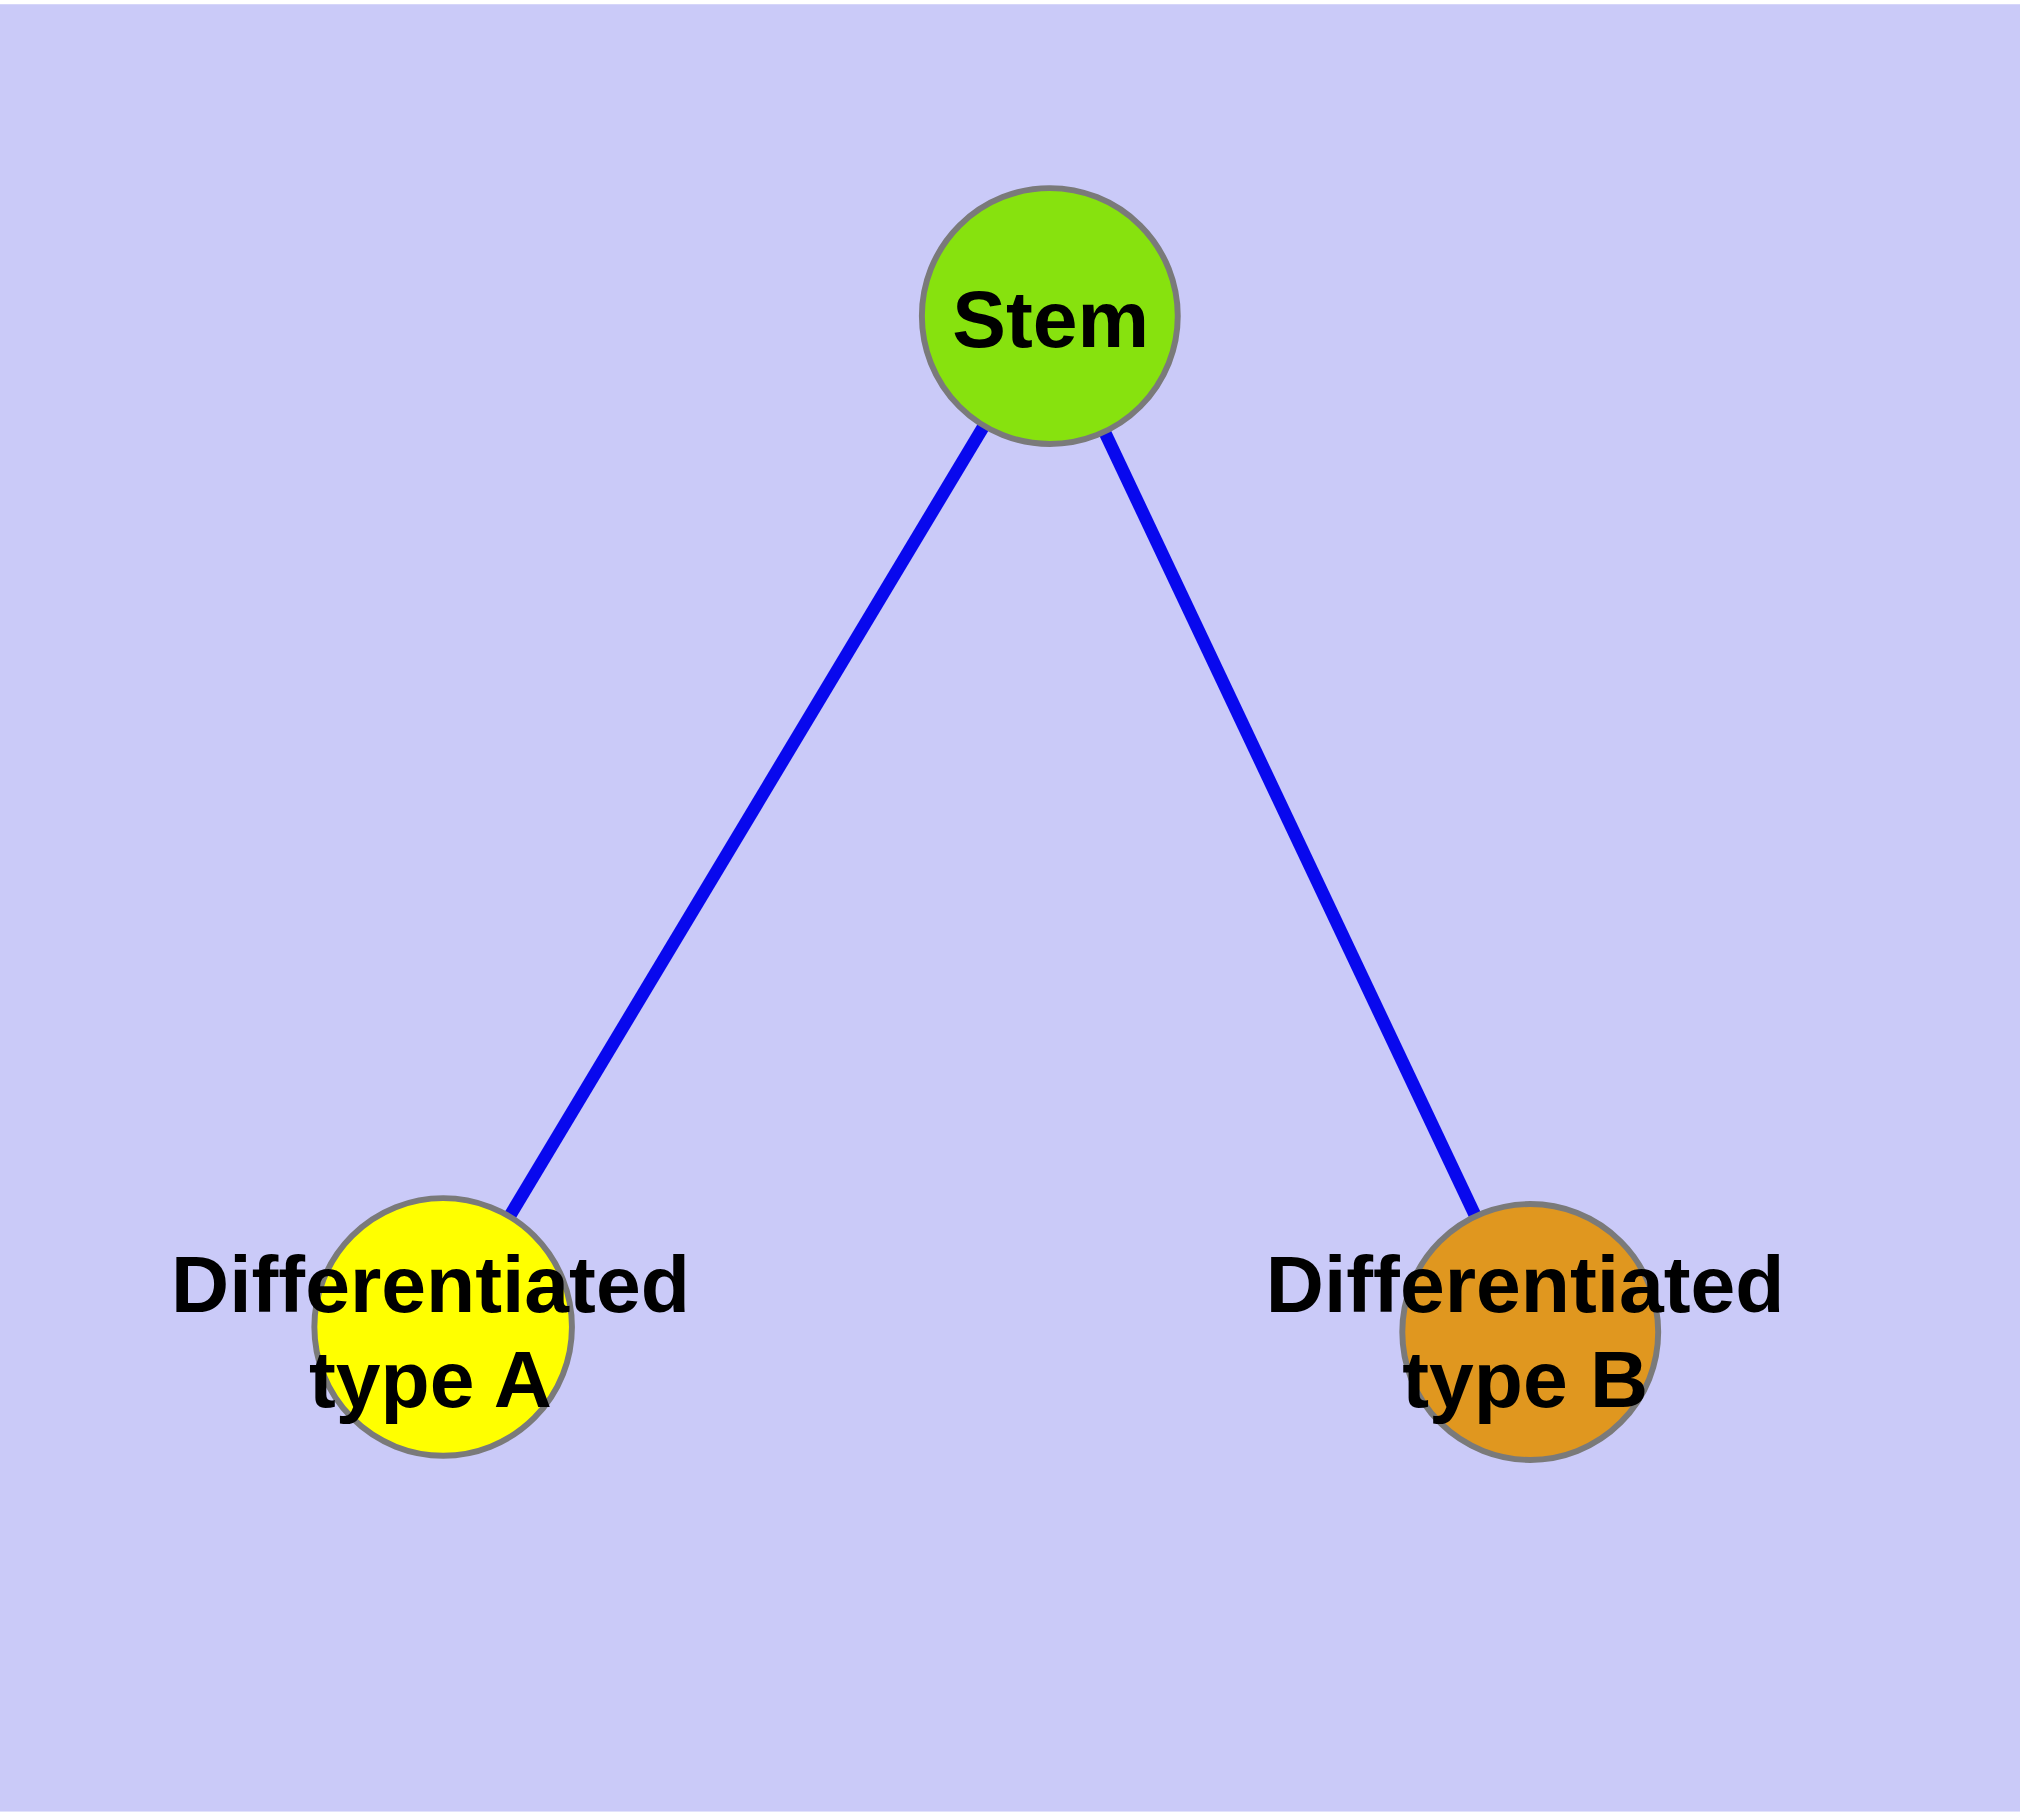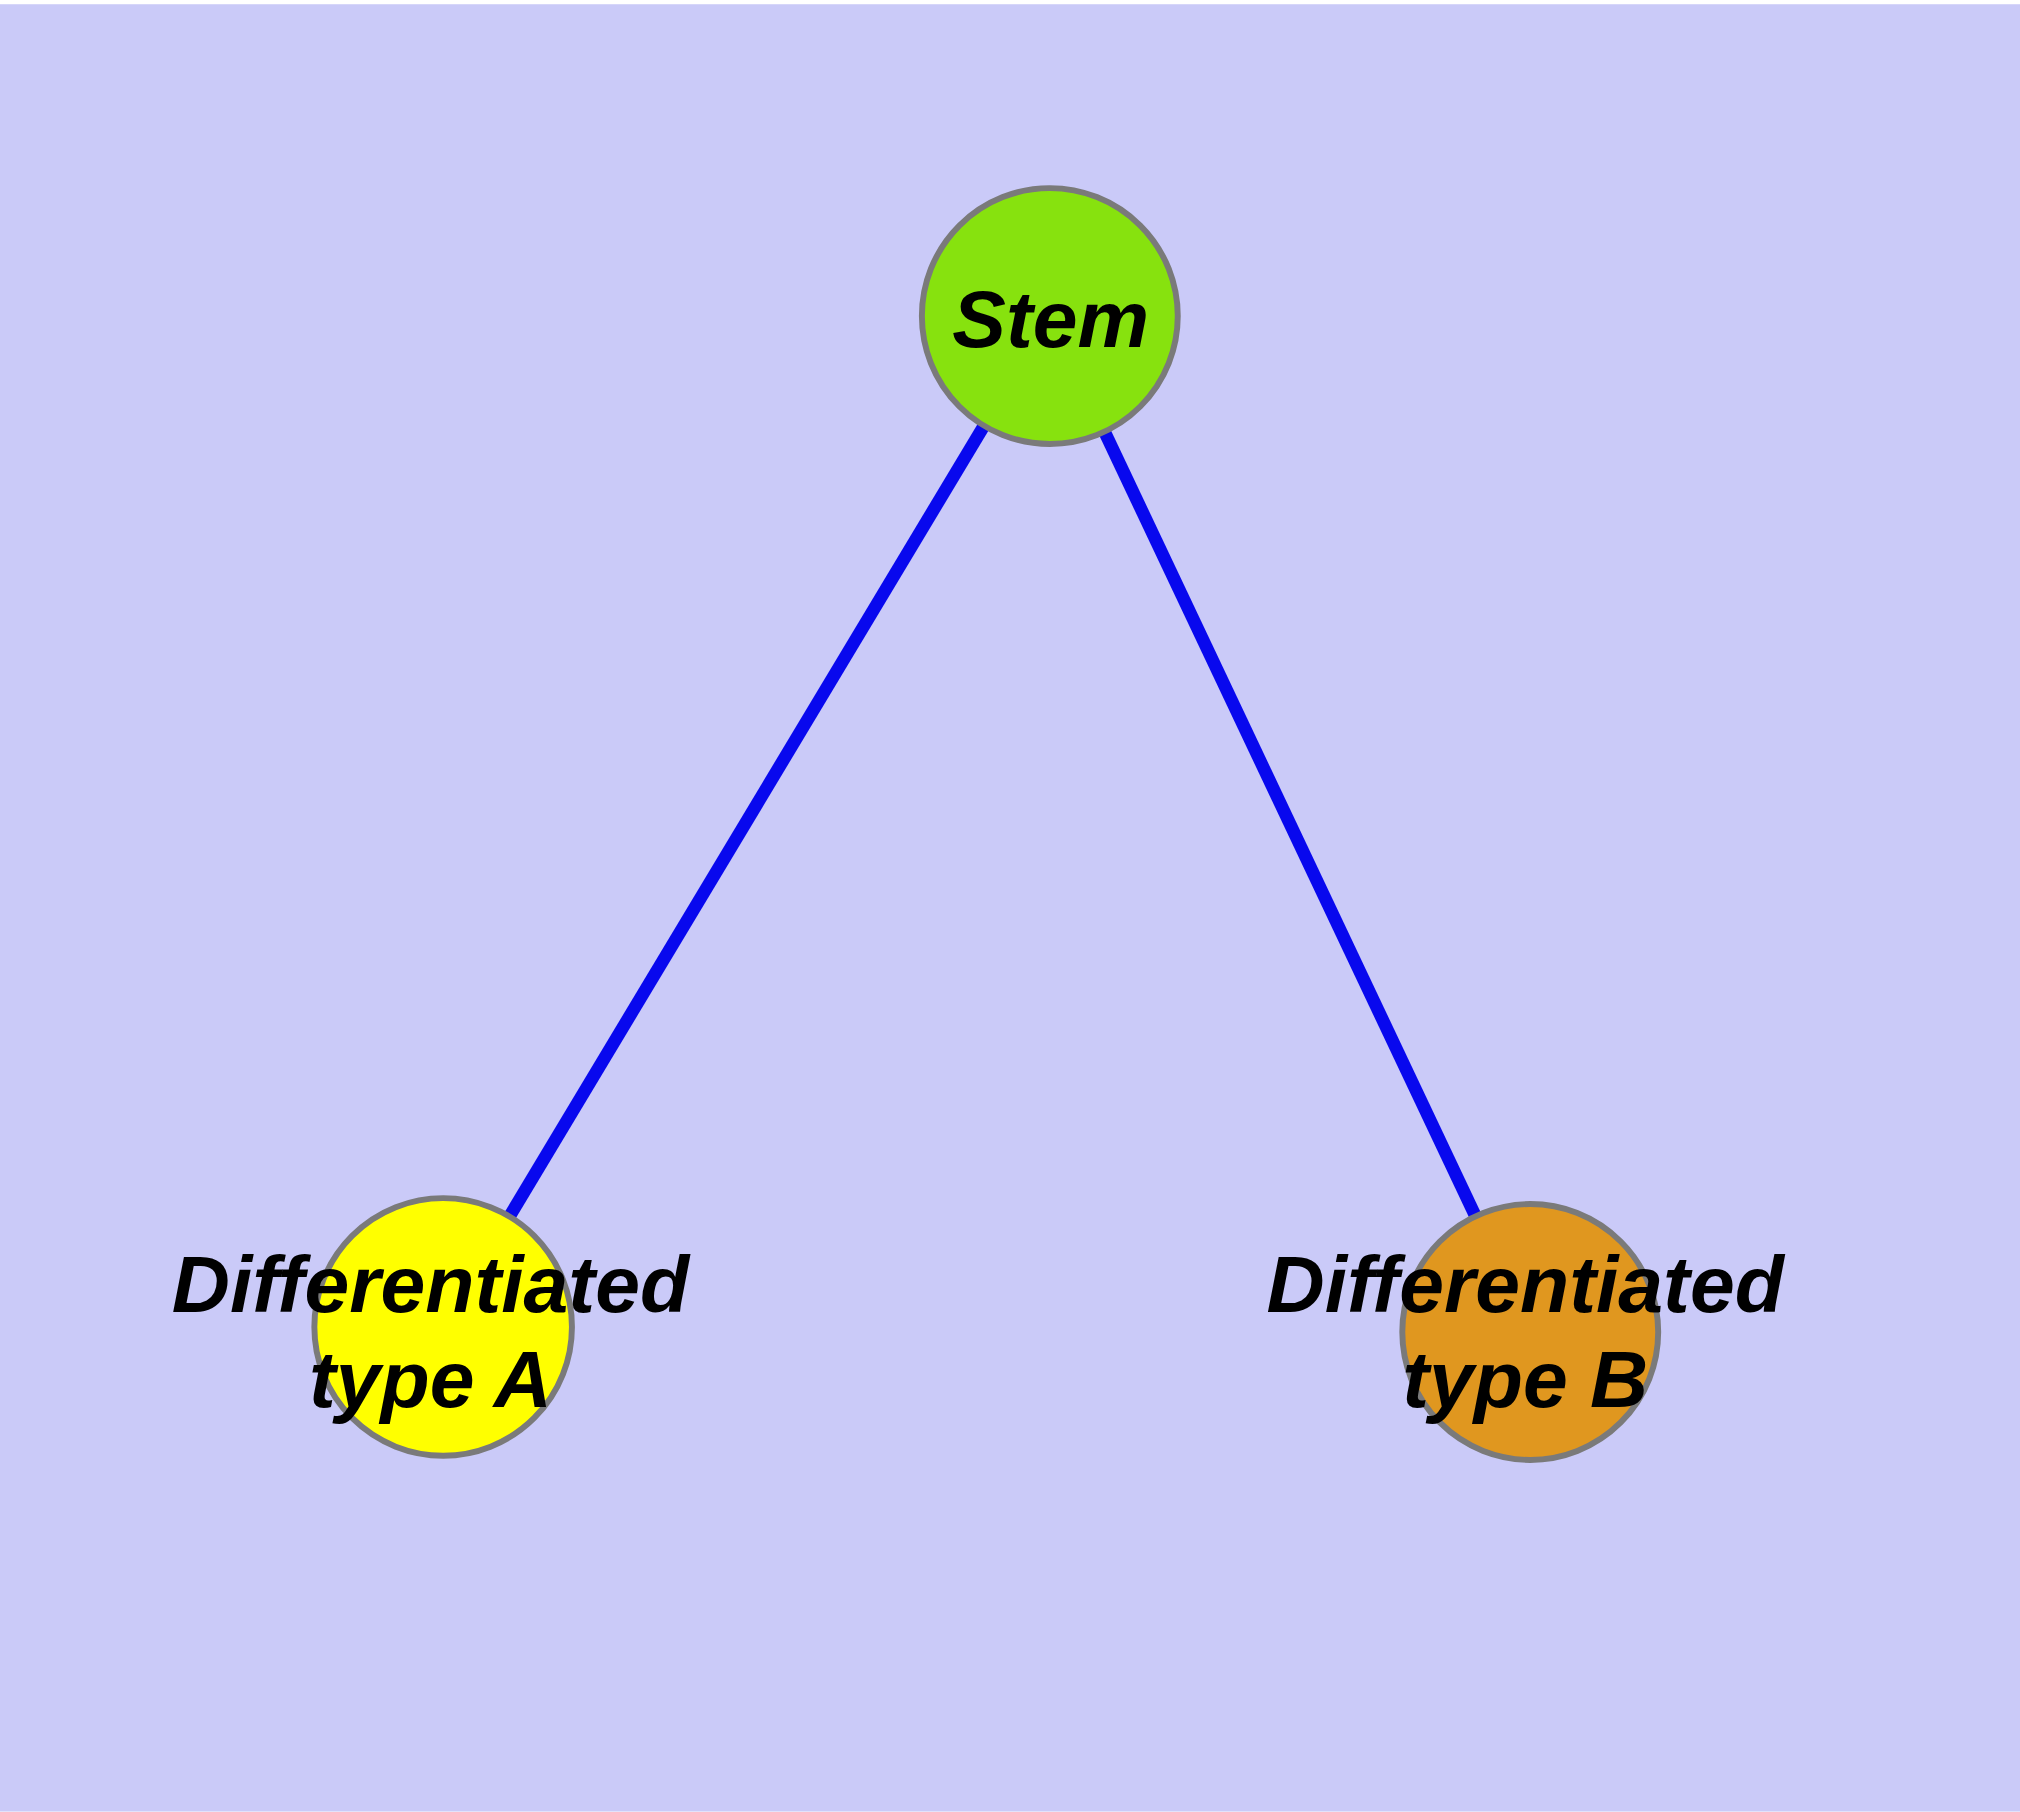--- a/index.html
+++ b/index.html
@@ -4,21 +4,20 @@
 <style>
   html, body {
     margin: 0;
     padding: 0;
     background: #ffffff;
   }
   .stage {
     width: 100%;
     max-width: 2021px;
     margin: 0 auto;
-    font-style: italic;
   }
   svg {
     display: block;
     width: 100%;
     height: auto;
   }
   .node-label {
     font-family: "Liberation Sans", sans-serif;
     font-weight: bold;
     font-size: 95px;

